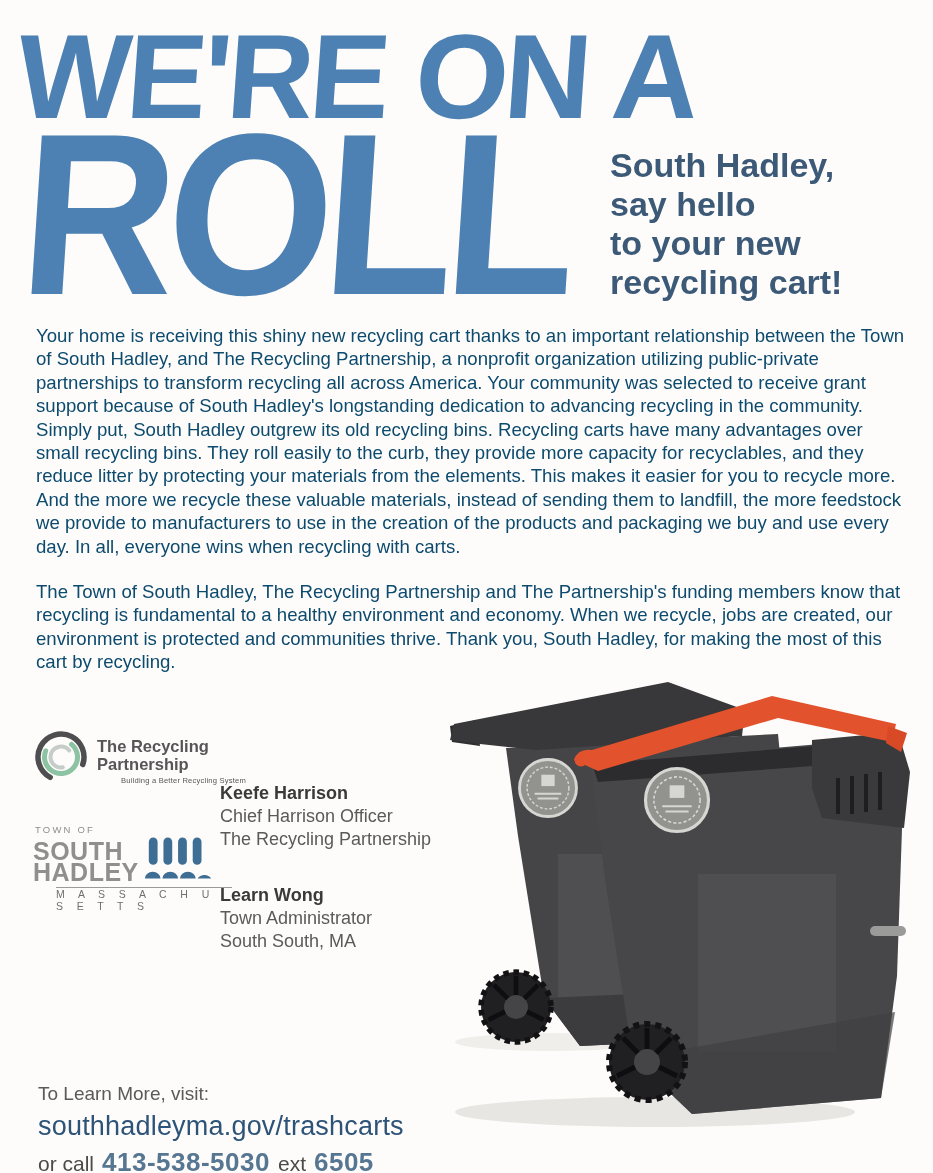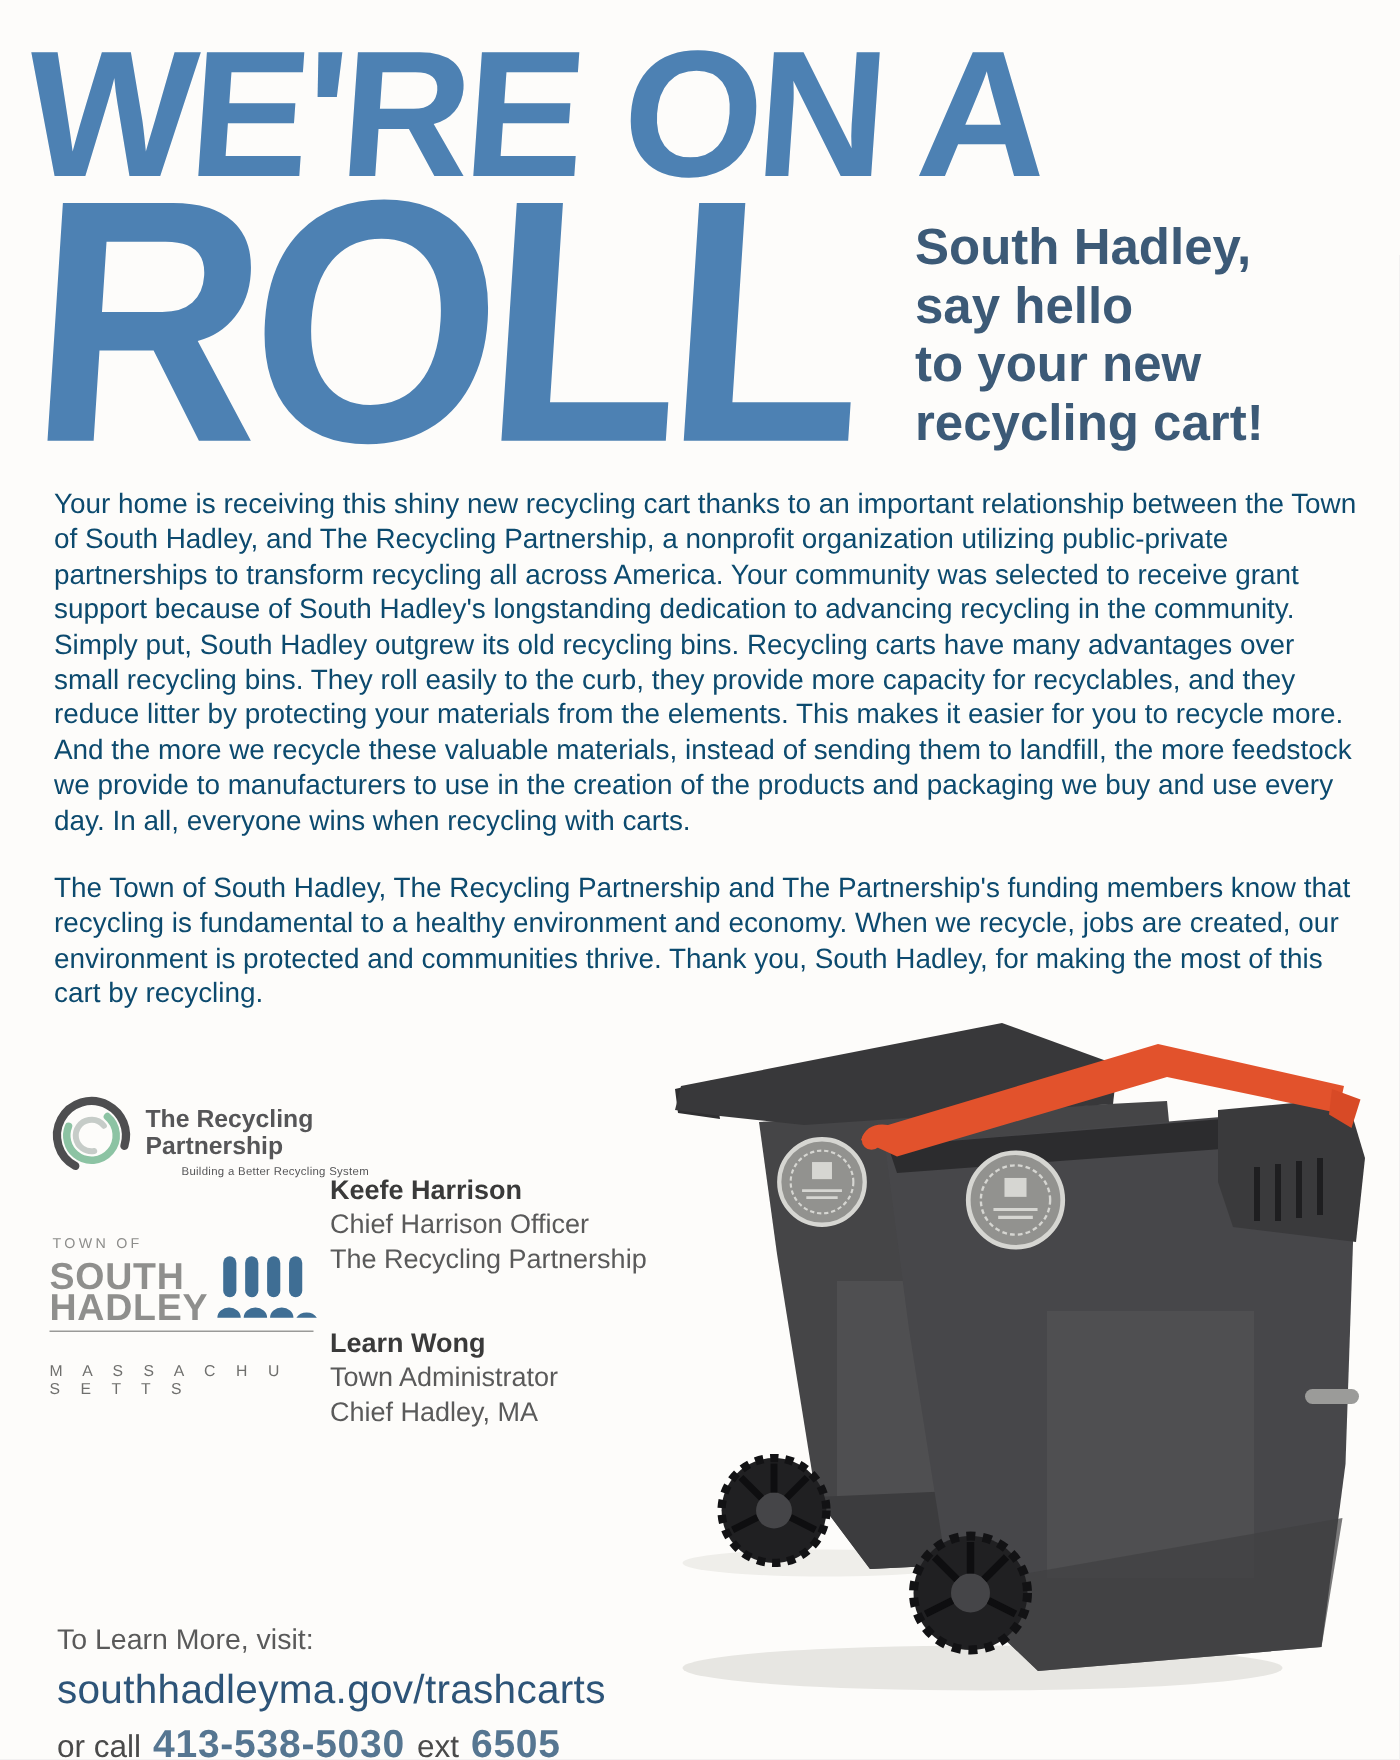--- a/index.html
+++ b/index.html
@@ -41,21 +41,21 @@
   .sig-keefe{left:220px;top:734px;}
   .sig-lisa{left:220px;top:836px;}
   .sig-name{font-size:18px;font-weight:bold;color:#3a3a3a;line-height:23px;margin-top:48px;}
   .sig-line{font-size:18px;color:#5a5a5a;line-height:23px;}
   .town-logo{position:absolute;left:33px;top:824px;width:180px;}
   .town-of{font-size:9.5px;letter-spacing:2.2px;color:#8d8d8b;margin-left:2px;}
   .town-row{display:flex;align-items:flex-end;justify-content:center;}
   .town-names{font-size:25px;font-weight:bold;line-height:21px;color:#8f8f8d;letter-spacing:0.5px;}
   .town-state{
     font-size:10.5px;letter-spacing:5.4px;color:#6f6f6d;margin-top:4px;
-    border-top:1.5px solid #9a9a98;padding-top:20px;width:176px;
+    border-top:1.5px solid #9a9a98;padding-top:0;width:176px;margin-left:23px;
   }
   
   .cart-figure{position:absolute;left:440px;top:676px;width:492px;height:460px;}
   
   .footer{position:absolute;left:38px;top:1083px;}
   .learn-more{font-size:19px;color:#5a5a5a;}
   .site-url{font-size:27px;font-weight:normal;color:#2d5478;margin-top:6px;letter-spacing:0.2px;}
   .call-line{margin-top:5px;font-size:21px;color:#4a4a4a;display:flex;align-items:baseline;gap:8px;}
   .call-num{font-size:26px;font-weight:bold;color:#567691;letter-spacing:0.5px;}
 </style>
@@ -112,21 +112,21 @@
         <rect x="53" y="2" width="9" height="28" rx="4.5" fill="#3f6e94"></rect>
         <path d="M4,44 a8,7 0 0 1 16,0 z M22,44 a8,7 0 0 1 16,0 z M40,44 a8,7 0 0 1 16,0 z M58,44 a8,7 0 0 1 14,0 z" fill="#3f6e94"></path>
       </svg>
     </div>
     <div class="town-state">M A S S A C H U S E T T S</div>
   </div>
 
   <div class="sig sig-lisa">
     <div class="sig-name">Learn Wong</div>
     <div class="sig-line">Town Administrator</div>
-    <div class="sig-line">Chief Hadley, MA</div>
+    <div class="sig-line">South South, MA</div>
   </div>
 
   <div class="cart-figure">
     <svg width="492" height="460" viewBox="0 0 492 460">
       <defs>
         <g id="seal">
           <circle r="30" fill="#92928f"></circle>
           <circle r="30" fill="none" stroke="#d6d6d2" stroke-width="3"></circle>
           <circle r="22" fill="none" stroke="#d6d6d2" stroke-width="1.5" stroke-dasharray="3 2"></circle>
           <rect x="-7" y="-14" width="14" height="12" fill="#d6d6d2"></rect>

